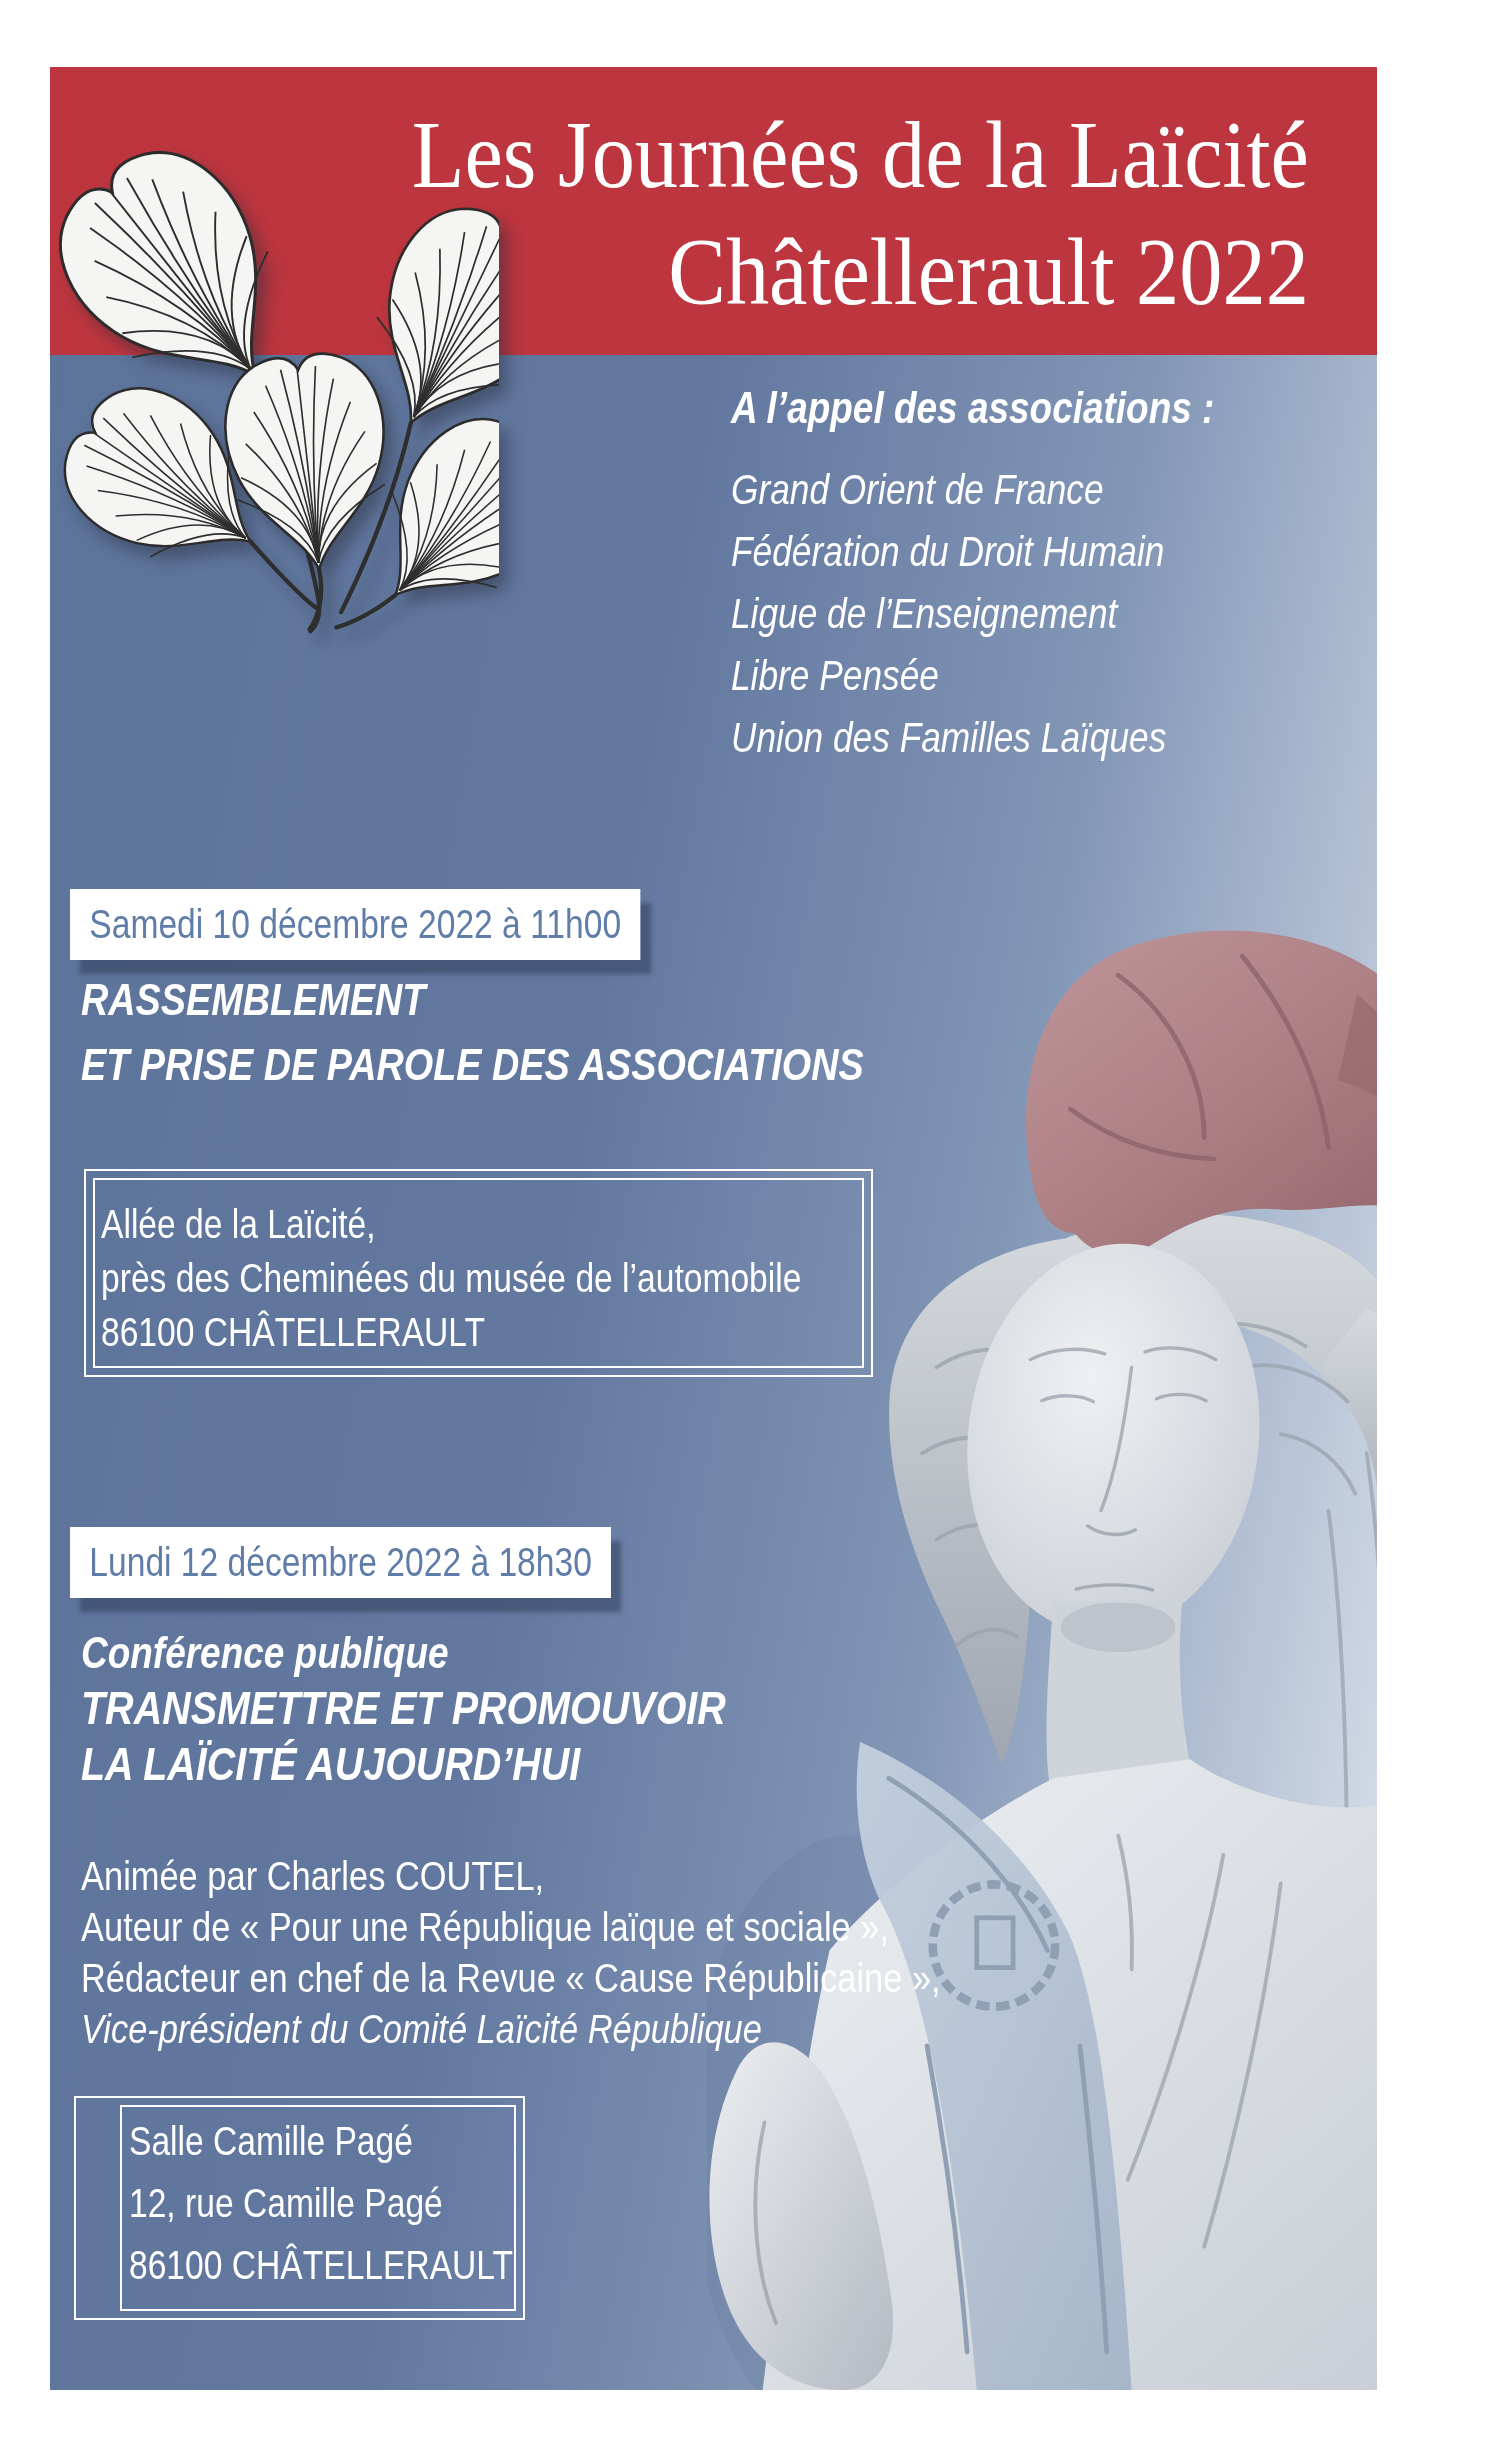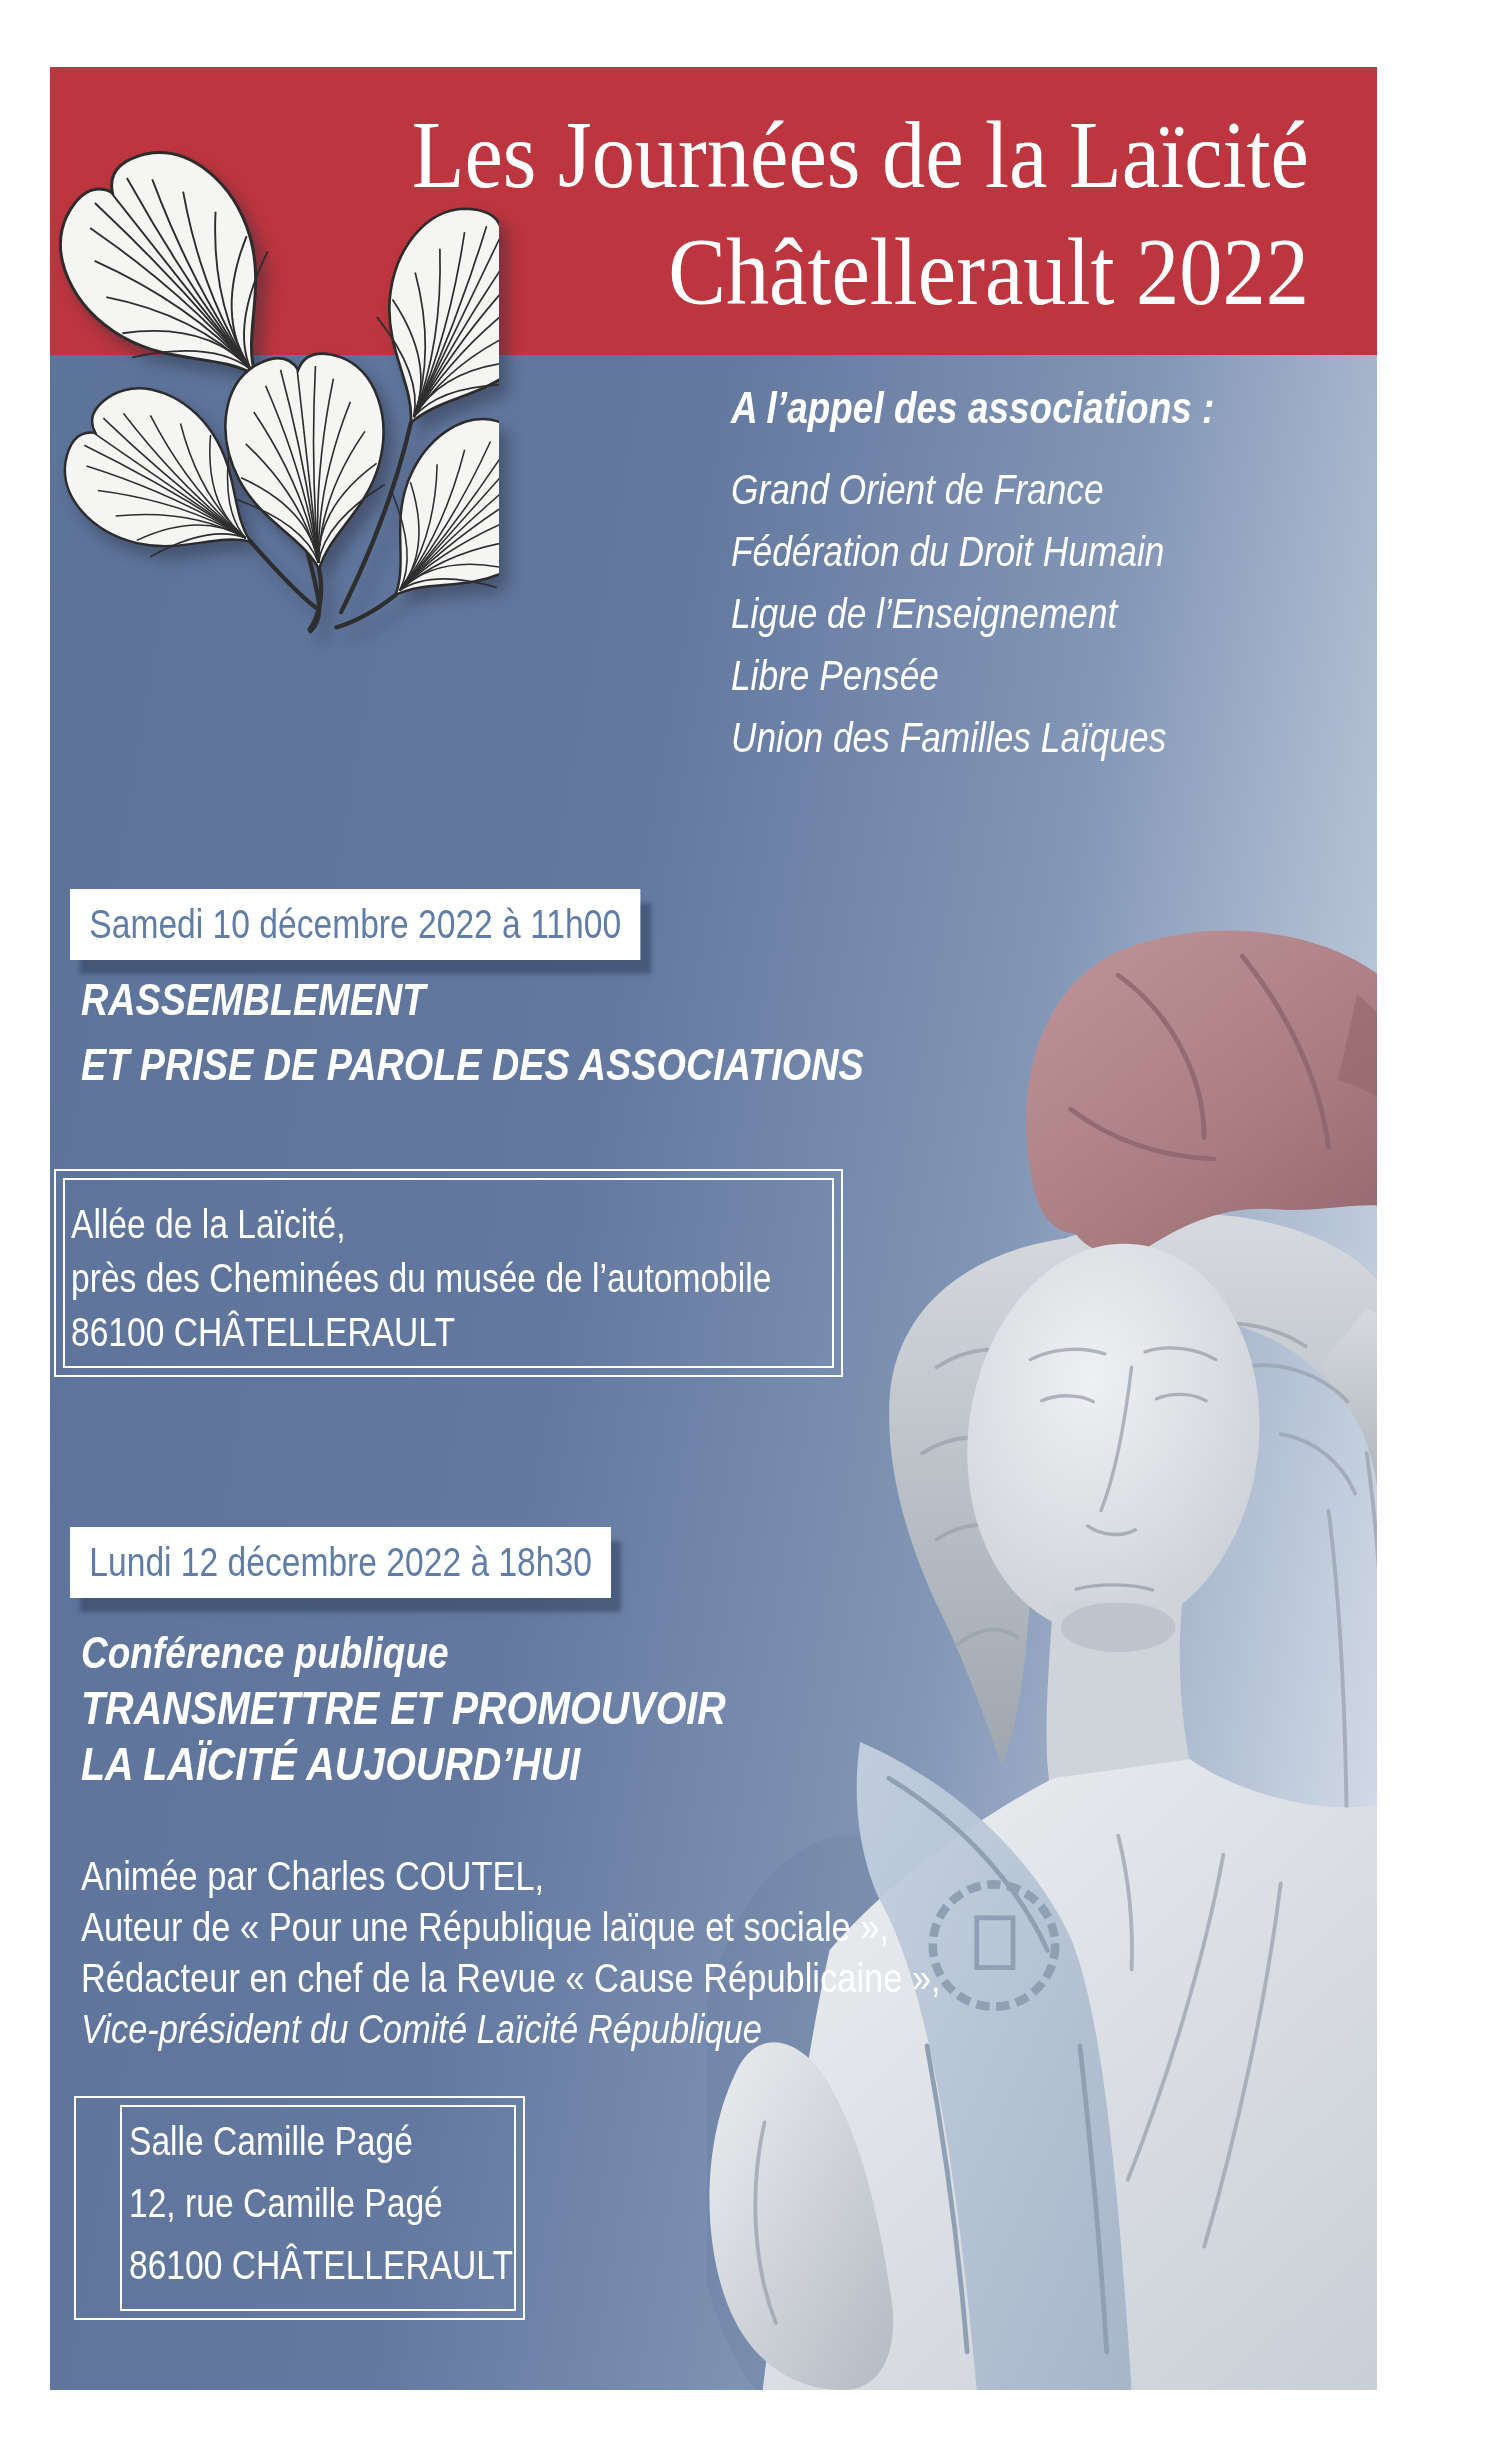--- a/index.html
+++ b/index.html
@@ -26,21 +26,21 @@
     color:#5f7da8;font-size:40px;white-space:nowrap;
     box-shadow:12.4px 14.3px 4.8px rgba(42,58,86,.5);
     transform:scaleX(.84);transform-origin:0 50%;
   }
   .date1{left:70px;top:889px;}
   .date2{left:70px;top:1527px;}
   .head1{position:absolute;left:81px;top:967px;color:#fff;font-style:italic;font-weight:700;
          font-size:45px;line-height:65px;white-space:nowrap;}
   .venue{position:absolute;border:2.9px solid #fff;padding:6.7px;box-sizing:border-box;color:#fff;}
   .venue-inner{border:2.9px solid #fff;width:100%;height:100%;box-sizing:border-box;}
-  .venue1{left:54px;top:1169px;width:789px;height:208px;}
+  .venue1{left:84px;top:1169px;width:789px;height:208px;}
   .venue1 .venue-inner{padding:17px 9.6px 0 6.7px;}
   .venue1 .venue-line{font-size:40px;line-height:54px;white-space:nowrap;}
   .venue2{left:74px;top:2096px;width:451px;height:224px;padding-left:44px;}
   .venue2 .venue-inner{padding:3.8px 9.6px 0 6.7px;}
   .venue2 .venue-line{font-size:40px;line-height:62px;white-space:nowrap;}
   .conf{position:absolute;left:81px;top:1625px;color:#fff;white-space:nowrap;}
   .conf-kicker{font-style:italic;font-weight:700;font-size:44px;line-height:55px;}
   .conf-title{font-style:italic;font-weight:700;font-size:47px;line-height:56px;}
   .speaker{position:absolute;left:81px;top:1851px;color:#fff;font-size:41px;line-height:51px;white-space:nowrap;}
   .speaker .it{font-style:italic;}

